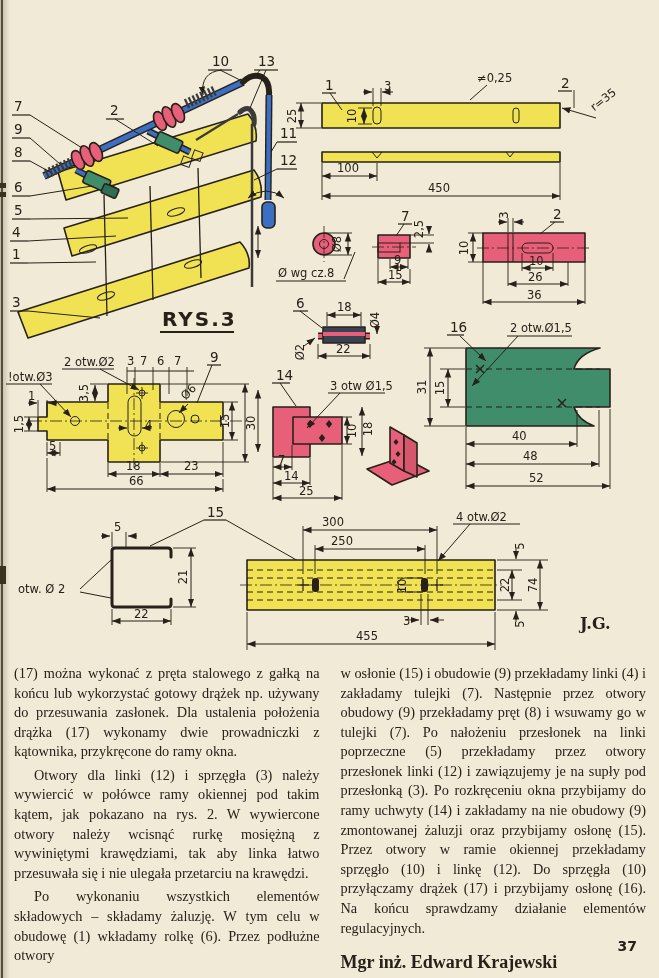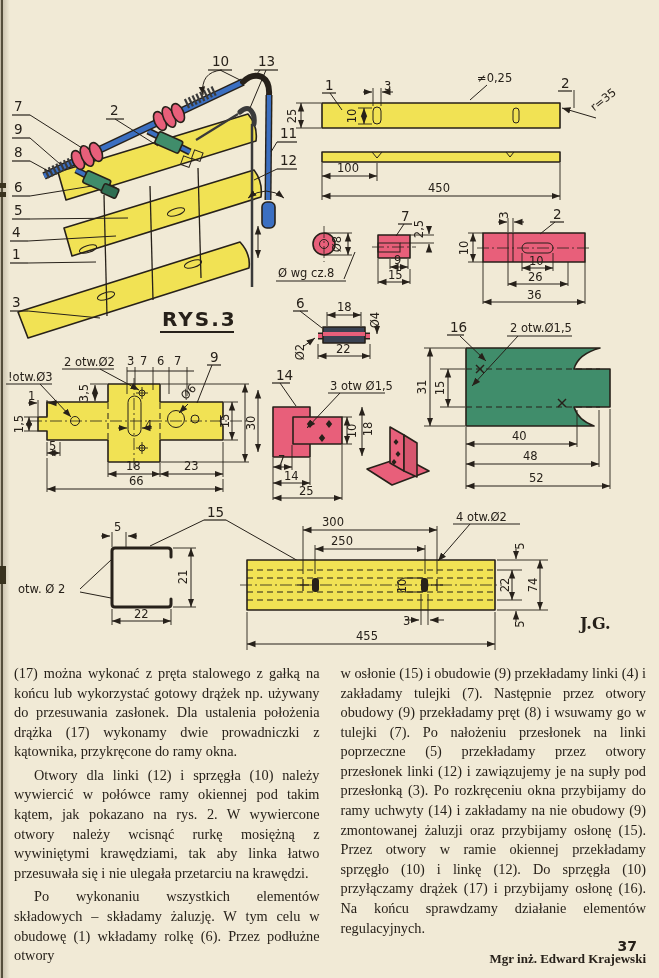--- a/index.html
+++ b/index.html
@@ -19,21 +19,21 @@
   .xl{stroke:#27211a;stroke-width:.9;fill:none;}
   .ul{stroke:#27211a;stroke-width:1.2;}
   .dl{stroke:#27211a;stroke-width:1;fill:none;marker-start:url(#ar);marker-end:url(#ar);}
   .le{stroke:#27211a;stroke-width:1;fill:none;marker-end:url(#ar);}
   .cl{stroke:#27211a;stroke-width:.8;stroke-dasharray:12 3 2 3;fill:none;}
   .dsh{stroke:#27211a;stroke-width:1;stroke-dasharray:6 4;fill:none;}
   .cols{position:absolute;left:14px;top:664px;width:632px;display:flex;gap:21px;}
   .col{width:308px;text-align:justify;font-size:14.3px;line-height:1.37;hyphens:none;}
   .col p{margin:0 0 4px 0;}
   .col p.ind{text-indent:1.4em;}
-  .signature{text-align:right;font-weight:bold;margin-top:12px;font-size:13px;}
+  .signature{text-align:left;font-weight:bold;margin-top:12px;font-size:18px;}
   .page-num{position:absolute;right:22px;top:938px;font-weight:bold;font-size:14px;
         font-family:"DejaVu Sans",sans-serif;}
 </style>
 </head>
 <body>
 
 <div class="page">
   <div class="page-shade"></div>
   <div class="page-edge"></div>
   <div class="edge-mark" style="left:0;top:183px;width:6px;height:5px"></div>
@@ -506,21 +506,21 @@
       <line x1="516" y1="622" x2="516" y2="611" class="le"></line>
       <text x="521" y="627" class="dt" transform="rotate(-90 521 624)" text-anchor="middle">5</text>
     </g>
 
     <text x="580" y="629" class="jg">J.G.</text>
   </svg>
 
   <div class="cols">
     <div class="col">
       <p>(17) można wykonać z pręta stalowego z gałką na końcu lub wykorzystać gotowy drążek np. używany do przesuwania zasłonek. Dla ustalenia położenia drążka (17) wykonamy dwie prowadniczki z kątownika, przykręcone do ramy okna.</p>
-      <p class="ind">Otwory dla linki (12) i sprzęgła (10) należy wywiercić w połówce ramy okiennej pod takim kątem, jak pokazano na rys. 2. W wywiercone otwory należy wcisnąć rurkę mosiężną z wywiniętymi krawędziami, tak aby linka łatwo przesuwała się i nie ulegała przetarciu na krawędzi.</p>
+      <p class="ind">Otwory dla linki (12) i sprzęgła (3) należy wywiercić w połówce ramy okiennej pod takim kątem, jak pokazano na rys. 2. W wywiercone otwory należy wcisnąć rurkę mosiężną z wywiniętymi krawędziami, tak aby linka łatwo przesuwała się i nie ulegała przetarciu na krawędzi.</p>
       <p class="ind">Po wykonaniu wszystkich elementów składowych – składamy żaluzję. W tym celu w obudowę (1) wkładamy rolkę (6). Przez podłużne otwory</p>
     </div>
     <div class="col">
       <p>w osłonie (15) i obudowie (9) przekładamy linki (4) i zakładamy tulejki (7). Następnie przez otwory obudowy (9) przekładamy pręt (8) i wsuwamy go w tulejki (7). Po nałożeniu przesłonek na linki poprzeczne (5) przekładamy przez otwory przesłonek linki (12) i zawiązujemy je na supły pod przesłonką (3). Po rozkręceniu okna przybijamy do ramy uchwyty (14) i zakładamy na nie obudowy (9) zmontowanej żaluzji oraz przybijamy osłonę (15). Przez otwory w ramie okiennej przekładamy sprzęgło (10) i linkę (12). Do sprzęgła (10) przyłączamy drążek (17) i przybijamy osłonę (16). Na końcu sprawdzamy działanie elementów regulacyjnych.</p>
       <div class="signature">Mgr inż. Edward Krajewski</div>
     </div>
   </div>
 
   <div class="page-num">37</div>
 </div>

